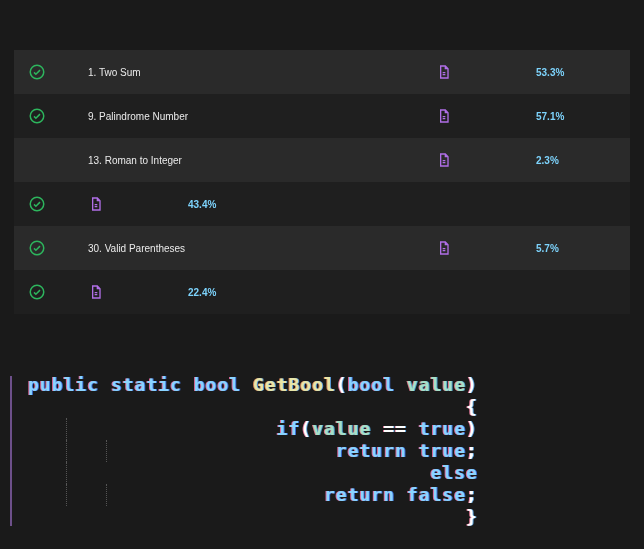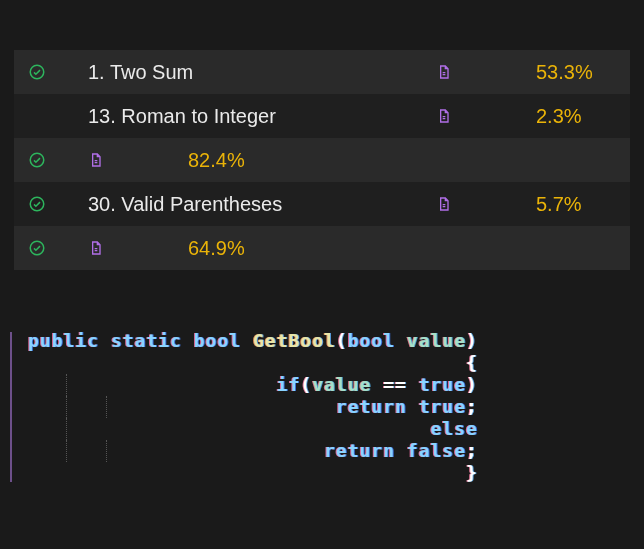--- a/index.html
+++ b/index.html
@@ -12,21 +12,21 @@
     overflow: hidden;
   }
   .problem-list {
     padding: 50px 14px 0 14px;
   }
   .problem-row {
     display: flex;
     align-items: center;
     height: 44px;
     padding: 0 14px;
-    font-size: 20px;
+    font-size: 10px;
     color: #e6e6e6;
   }
   .problem-row:nth-child(odd) { background: #2a2a2a; }
   .problem-row:nth-child(even) { background: #1f1f1f; }
   .status-col {
     width: 60px;
     display: flex;
     align-items: center;
   }
   .check-icon svg { width: 18px; height: 18px; display: block; }
@@ -36,21 +36,22 @@
     cursor: pointer;
   }
   .soln-col {
     width: 100px;
     display: flex;
     align-items: center;
   }
   .doc-icon svg { width: 16px; height: 18px; display: block; }
   .acc-col {
     width: 80px;
-    color: #eab308;
+    color: #7dd3fc;
+    font-weight: bold;
   }
 
   
   .code-area {
     margin-top: 40px;
     padding: 20px 0 0 8px;
     font-family: "Consolas", "Menlo", monospace;
     font-size: 18px;
     font-weight: bold;
     letter-spacing: 1px;
@@ -122,20 +123,41 @@
           <svg viewBox="0 0 24 24" fill="none" stroke="#b16fe8" stroke-width="2">
             <path d="M7 3h7l4 4v14H7z"></path>
             <path d="M14 3v4h4"></path>
             <path d="M10 13h4M10 16h4"></path>
           </svg>
         </span>
       </div>
       <div class="acc-col">53.3%</div>
     </div>
     <div class="problem-row">
+      <div class="status-col">
+        <span class="check-icon">
+          <svg viewBox="0 0 24 24" fill="none" stroke="#2db55d" stroke-width="2">
+            <circle cx="12" cy="12" r="9"></circle>
+            <path d="M8 12.5l2.5 2.5L16 9.5"></path>
+          </svg>
+        </span>
+      </div>
+      <div class="title-col">9. Palindrome Number</div>
+      <div class="soln-col">
+        <span class="doc-icon">
+          <svg viewBox="0 0 24 24" fill="none" stroke="#b16fe8" stroke-width="2">
+            <path d="M7 3h7l4 4v14H7z"></path>
+            <path d="M14 3v4h4"></path>
+            <path d="M10 13h4M10 16h4"></path>
+          </svg>
+        </span>
+      </div>
+      <div class="acc-col">57.1%</div>
+    </div>
+    <div class="problem-row">
       <div class="status-col"></div>
       <div class="title-col">13. Roman to Integer</div>
       <div class="soln-col">
         <span class="doc-icon">
           <svg viewBox="0 0 24 24" fill="none" stroke="#b16fe8" stroke-width="2">
             <path d="M7 3h7l4 4v14H7z"></path>
             <path d="M14 3v4h4"></path>
             <path d="M10 13h4M10 16h4"></path>
           </svg>
         </span>
@@ -153,21 +175,21 @@
       </div>
       <div class="soln-col">
         <span class="doc-icon">
           <svg viewBox="0 0 24 24" fill="none" stroke="#b16fe8" stroke-width="2">
             <path d="M7 3h7l4 4v14H7z"></path>
             <path d="M14 3v4h4"></path>
             <path d="M10 13h4M10 16h4"></path>
           </svg>
         </span>
       </div>
-      <div class="acc-col">82.4%</div>
+      <div class="acc-col">43.4%</div>
     </div>
     <div class="problem-row">
       <div class="status-col">
         <span class="check-icon">
           <svg viewBox="0 0 24 24" fill="none" stroke="#2db55d" stroke-width="2">
             <circle cx="12" cy="12" r="9"></circle>
             <path d="M8 12.5l2.5 2.5L16 9.5"></path>
           </svg>
         </span>
       </div>
@@ -194,21 +216,21 @@
       </div>
       <div class="soln-col">
         <span class="doc-icon">
           <svg viewBox="0 0 24 24" fill="none" stroke="#b16fe8" stroke-width="2">
             <path d="M7 3h7l4 4v14H7z"></path>
             <path d="M14 3v4h4"></path>
             <path d="M10 13h4M10 16h4"></path>
           </svg>
         </span>
       </div>
-      <div class="acc-col">64.9%</div>
+      <div class="acc-col">22.4%</div>
     </div>
   </div>
 
 <div class="code-area">
   <div class="gutter">
       <div class="bar"></div>
     </div>
   <pre class="code"><span class="line"><span class="tk kw"><span class="r">public</span><span class="b">public</span><span class="c">public</span></span> <span class="tk kw"><span class="r">static</span><span class="b">static</span><span class="c">static</span></span> <span class="tk kw"><span class="r">bool</span><span class="b">bool</span><span class="c">bool</span></span> <span class="tk fn"><span class="r">GetBool</span><span class="b">GetBool</span><span class="c">GetBool</span></span><span class="tk pn"><span class="r">(</span><span class="b">(</span><span class="c">(</span></span><span class="tk kw"><span class="r">bool</span><span class="b">bool</span><span class="c">bool</span></span> <span class="tk lit"><span class="r">value</span><span class="b">value</span><span class="c">value</span></span><span class="tk pn"><span class="r">)</span><span class="b">)</span><span class="c">)</span></span></span><span class="line"><span class="tk pn"><span class="r">{</span><span class="b">{</span><span class="c">{</span></span></span><span class="line"><span class="guide g1"></span>    <span class="tk kw"><span class="r">if</span><span class="b">if</span><span class="c">if</span></span><span class="tk pn"><span class="r">(</span><span class="b">(</span><span class="c">(</span></span><span class="tk lit"><span class="r">value</span><span class="b">value</span><span class="c">value</span></span> <span class="tk pn"><span class="r">==</span><span class="b">==</span><span class="c">==</span></span> <span class="tk kw"><span class="r">true</span><span class="b">true</span><span class="c">true</span></span><span class="tk pn"><span class="r">)</span><span class="b">)</span><span class="c">)</span></span></span><span class="line"><span class="guide g1"></span><span class="guide g2"></span>        <span class="tk kw"><span class="r">return</span><span class="b">return</span><span class="c">return</span></span> <span class="tk kw"><span class="r">true</span><span class="b">true</span><span class="c">true</span></span><span class="tk pn"><span class="r">;</span><span class="b">;</span><span class="c">;</span></span></span><span class="line"><span class="guide g1"></span>    <span class="tk kw"><span class="r">else</span><span class="b">else</span><span class="c">else</span></span></span><span class="line"><span class="guide g1"></span><span class="guide g2"></span>        <span class="tk kw"><span class="r">return</span><span class="b">return</span><span class="c">return</span></span> <span class="tk kw"><span class="r">false</span><span class="b">false</span><span class="c">false</span></span><span class="tk pn"><span class="r">;</span><span class="b">;</span><span class="c">;</span></span></span><span class="line"><span class="tk pn"><span class="r">}</span><span class="b">}</span><span class="c">}</span></span></span></pre>
 </div>
 

